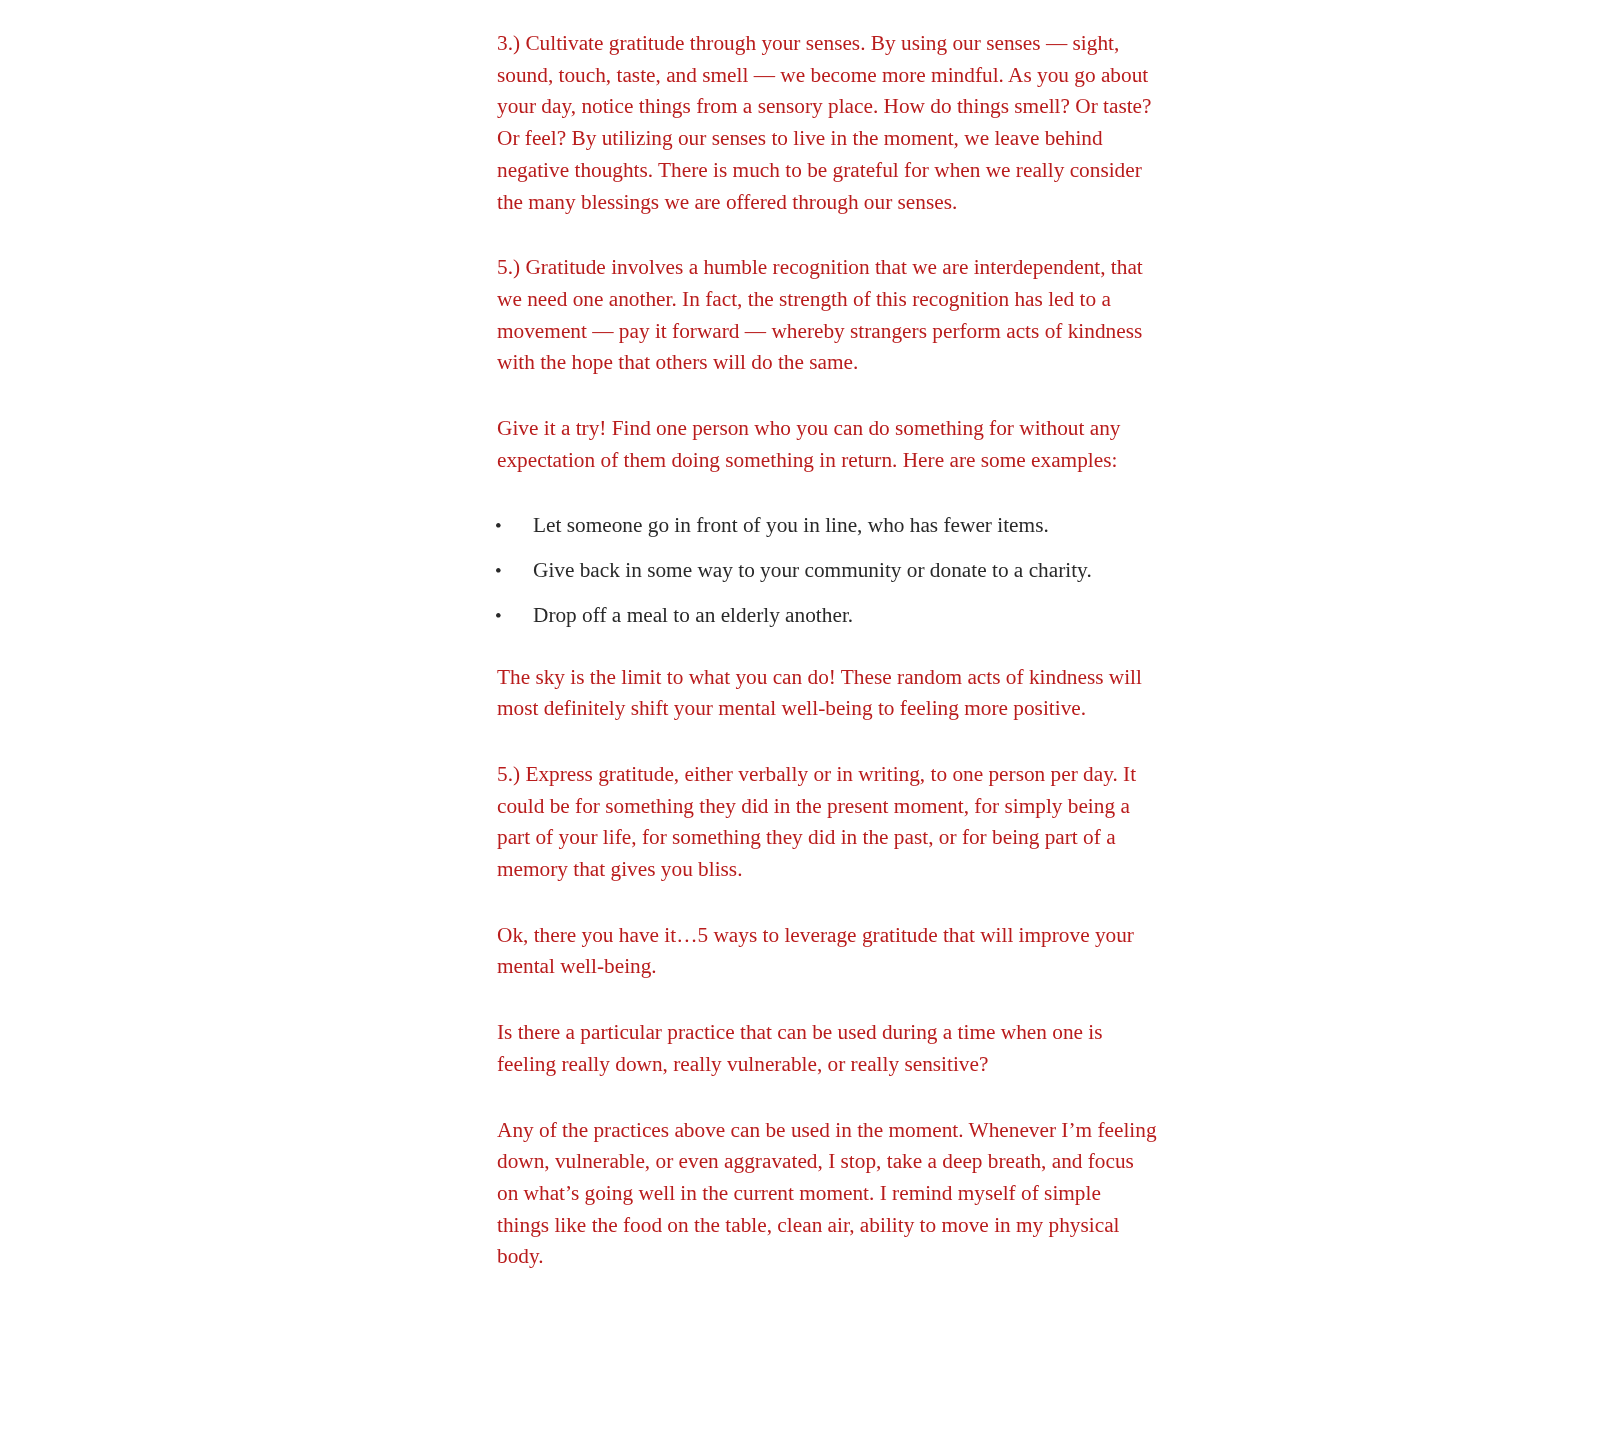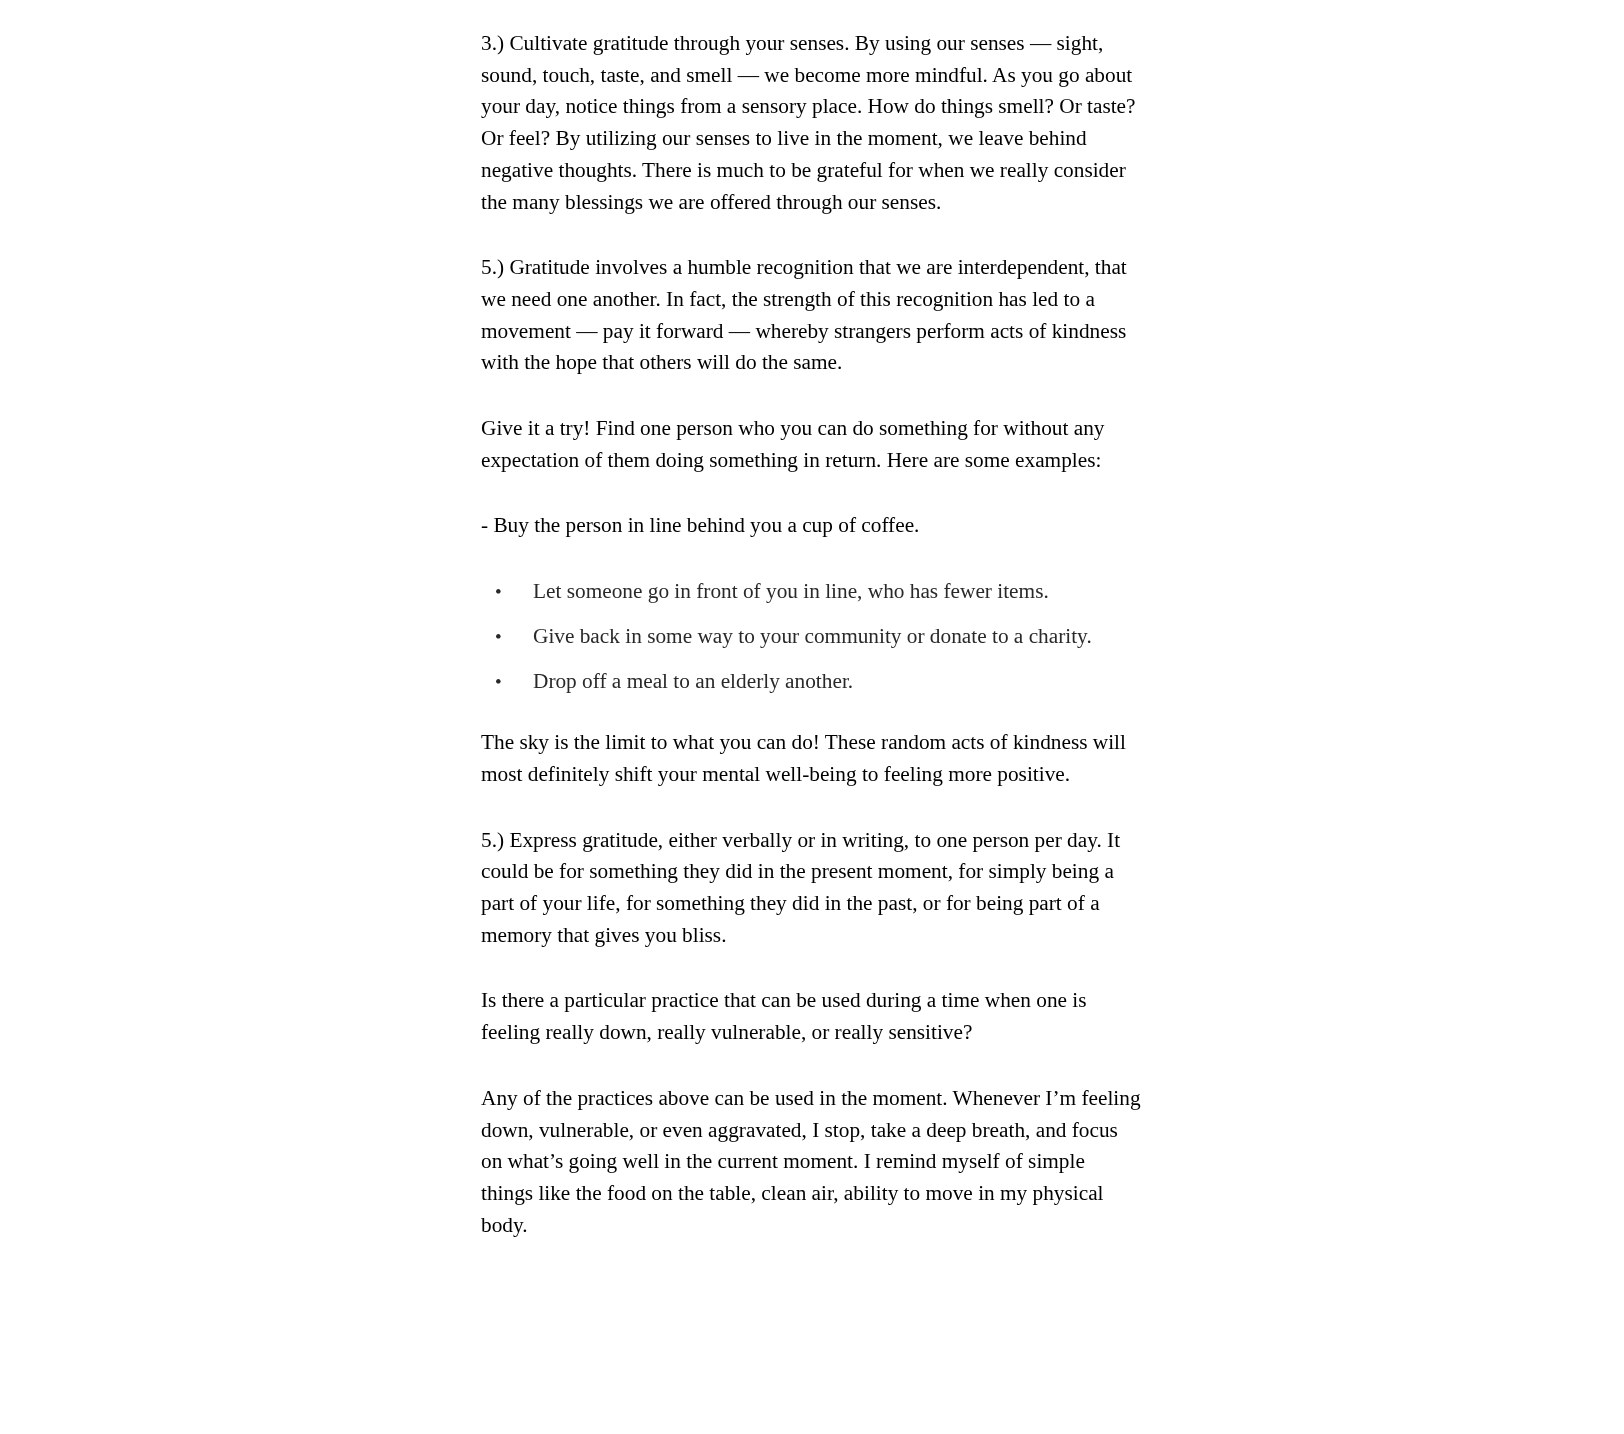--- a/index.html
+++ b/index.html
@@ -16,23 +16,23 @@
     position: absolute;
     left: 481px;
     top: 0;
     width: 745px;
     padding-top: 28px;
   }
   .para {
     font-size: 21.3px;
     line-height: 31.7px;
     white-space: pre-line;       
-    margin: 0 0 34px 0;
+    margin: 0 0 34px 16px;
     font-weight: 400;
-    color: #000000;
+    color: #b91c1c;
   }
   .para.bold { font-weight: 400; }
   .bullets {
     list-style: none;
     margin: 0 0 30px 0;
     padding: 0;
   }
   .bullet-item {
     display: flex;
     align-items: flex-start;
@@ -62,21 +62,20 @@
 the many blessings we are offered through our senses.</p>
 
   <p class="para">5.) Gratitude involves a humble recognition that we are interdependent, that
 we need one another. In fact, the strength of this recognition has led to a
 movement — pay it forward — whereby strangers perform acts of kindness
 with the hope that others will do the same.</p>
 
   <p class="para">Give it a try! Find one person who you can do something for without any
 expectation of them doing something in return. Here are some examples:</p>
 
-  <p class="para">- Buy the person in line behind you a cup of coffee.</p>
 
 
   <ul class="bullets">
     <li class="bullet-item">
       <span class="bullet-glyph">•</span>
       <span class="bullet-text">Let someone go in front of you in line, who has fewer items.</span>
     </li>
     <li class="bullet-item">
       <span class="bullet-glyph">•</span>
       <span class="bullet-text">Give back in some way to your community or donate to a charity.</span>
@@ -88,20 +87,22 @@
   </ul>
 
   <p class="para">The sky is the limit to what you can do! These random acts of kindness will
 most definitely shift your mental well-being to feeling more positive.</p>
 
   <p class="para">5.) Express gratitude, either verbally or in writing, to one person per day. It
 could be for something they did in the present moment, for simply being a
 part of your life, for something they did in the past, or for being part of a
 memory that gives you bliss.</p>
 
+  <p class="para">Ok, there you have it…5 ways to leverage gratitude that will improve your
+mental well-being.</p>
 
   <p class="para bold">Is there a particular practice that can be used during a time when one is
 feeling really down, really vulnerable, or really sensitive?</p>
 
   <p class="para">Any of the practices above can be used in the moment. Whenever I’m feeling
 down, vulnerable, or even aggravated, I stop, take a deep breath, and focus
 on what’s going well in the current moment. I remind myself of simple
 things like the food on the table, clean air, ability to move in my physical
 body.</p>
 

